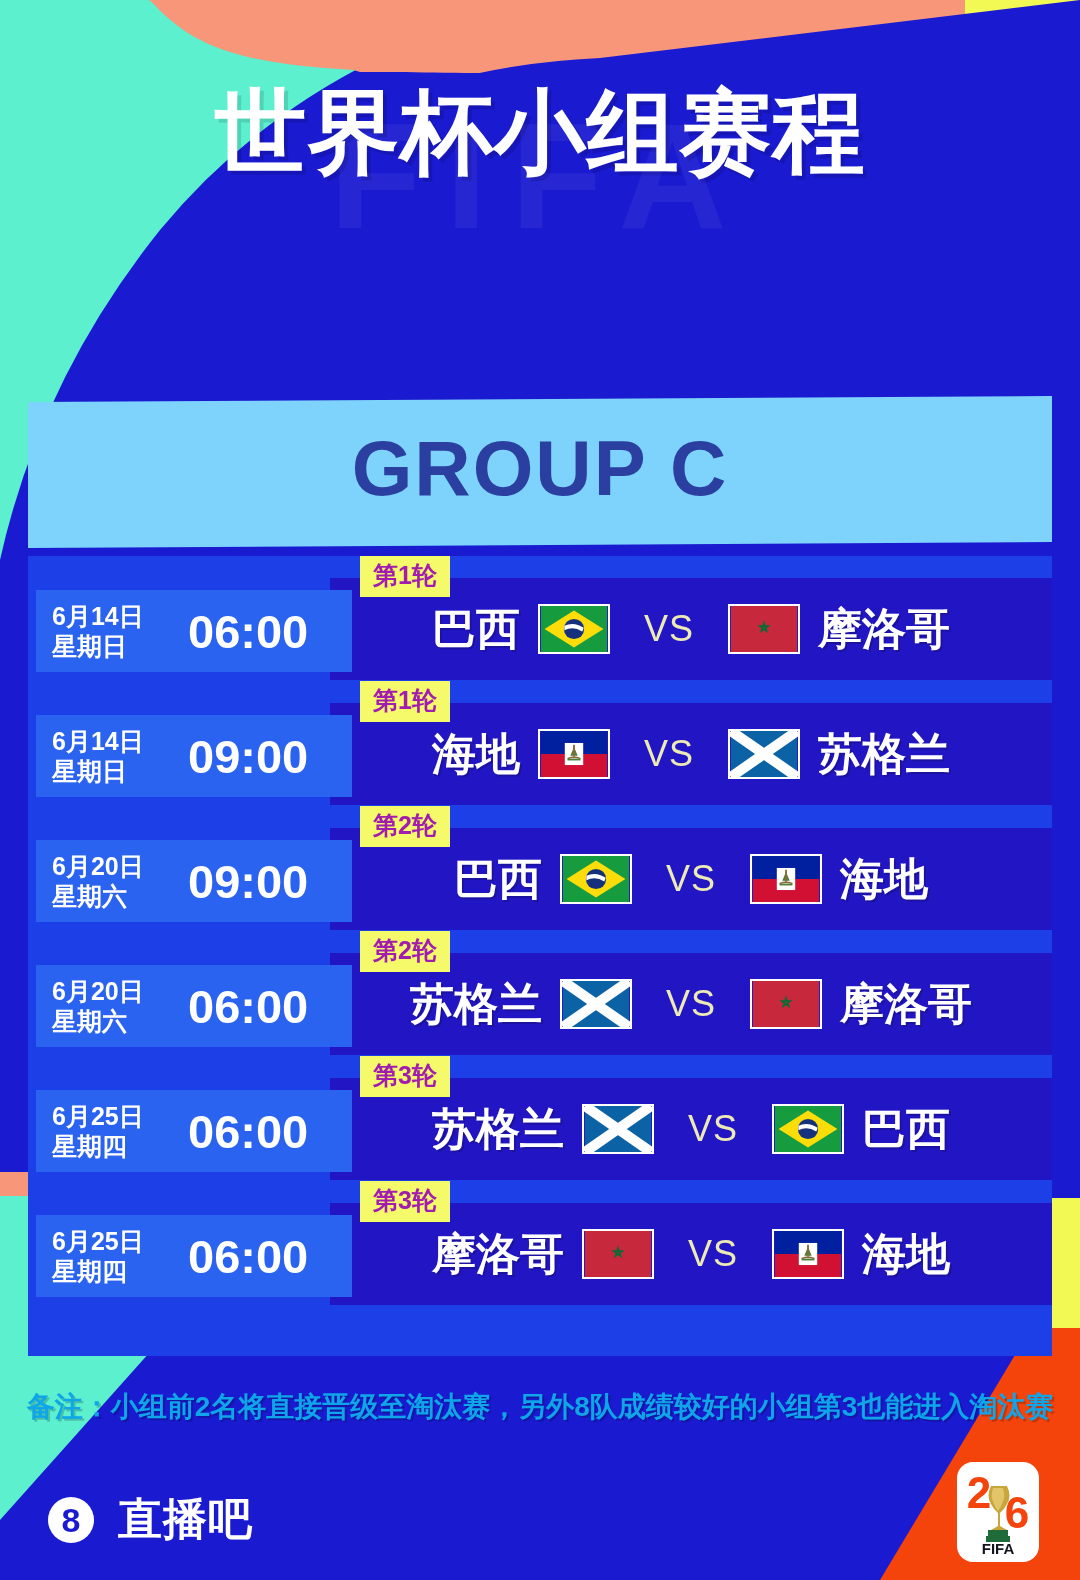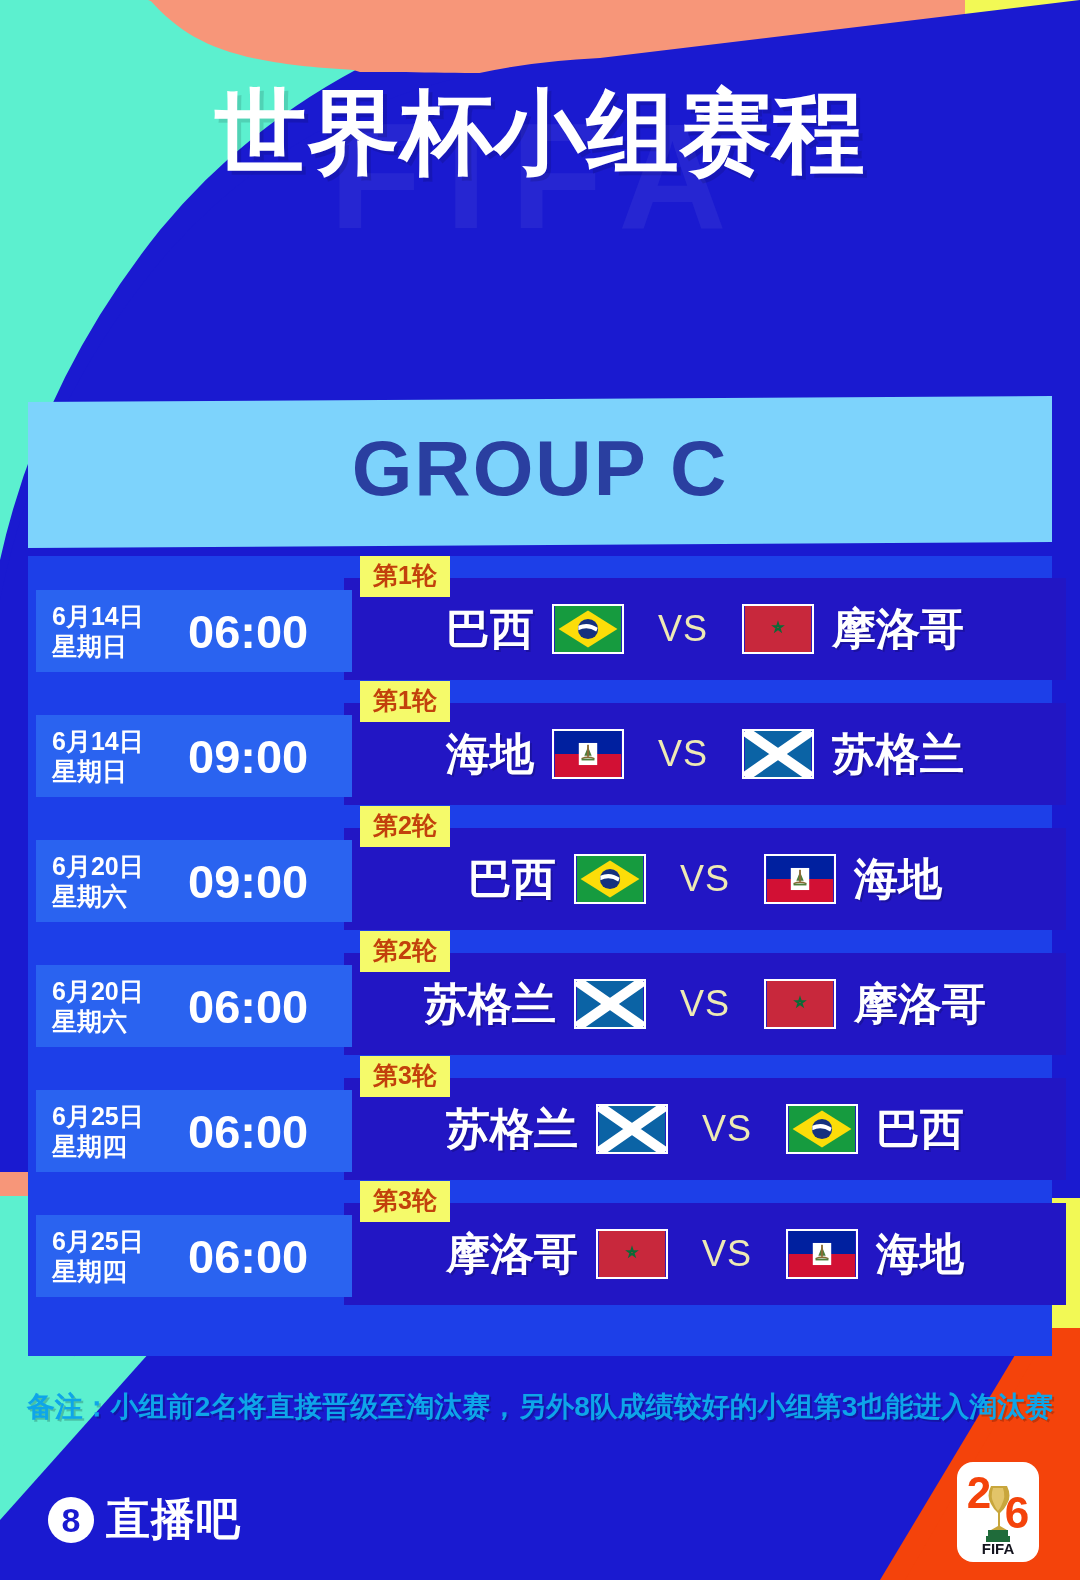--- a/index.html
+++ b/index.html
@@ -56,42 +56,42 @@
   .table-panel {
     position:absolute; left:28px; top:556px; width:1024px; height:800px;
     background:#1d3fe8;
     z-index:6;
   }
 
   .row {
     position:absolute; left:0; width:1024px; height:124px;
   }
   .row .match-panel {
-    position:absolute; left:316px; top:22px; width:722px; height:102px;
+    position:absolute; left:302px; top:22px; width:722px; height:102px;
     background:#2216c4;
     display:flex; align-items:center; justify-content:center;
   }
   .row .date-cell {
     position:absolute; left:8px; top:34px; width:316px; height:82px;
     background:#2a63f0;
     display:flex; align-items:center;gap:32px;
   }
   .date-text {
     width:120px; padding-left:16px;
     font-size:25px; font-weight:bold; color:#ffffff; line-height:1.22;
     text-align:left;
   }
   .time-text {
     flex:1; text-align:left;
     font-size:47px; font-weight:bold; color:#ffffff; letter-spacing:0px;
     padding-right:6px;
   }
   .round-badge {
     position:absolute; left:332px; top:0px;
-    background:#f5fa6a; color:#c2410c;
+    background:#f5fa6a; color:#a21caf;
     font-size:25px; font-weight:bold;
     padding:3px 13px 5px 13px;
     z-index:3;
   }
 
   .teams { display:flex; align-items:center; gap:18px; }
   .team-name {
     font-size:44px; font-weight:bold; color:#ffffff;
     white-space:nowrap;
     text-shadow:2px 2px 0 rgba(0,0,0,0.18);
@@ -120,20 +120,21 @@
   .brand-mark {
     width:46px; height:46px; border-radius:50%;
     background:#ffffff; color:#1a1ad0;
     font-size:34px; font-weight:bold;
     display:flex; align-items:center; justify-content:center;
     line-height:1;
   }
   .brand-text {
     font-size:44px; font-weight:bold; color:#ffffff;
     letter-spacing:1px;
+    margin-left:12px;
   }
 
   
   .fifa-badge {
     position:absolute; left:955px; top:1460px; width:86px; height:104px;
     z-index:9;
   }
 </style>
 </head>
 <body>

